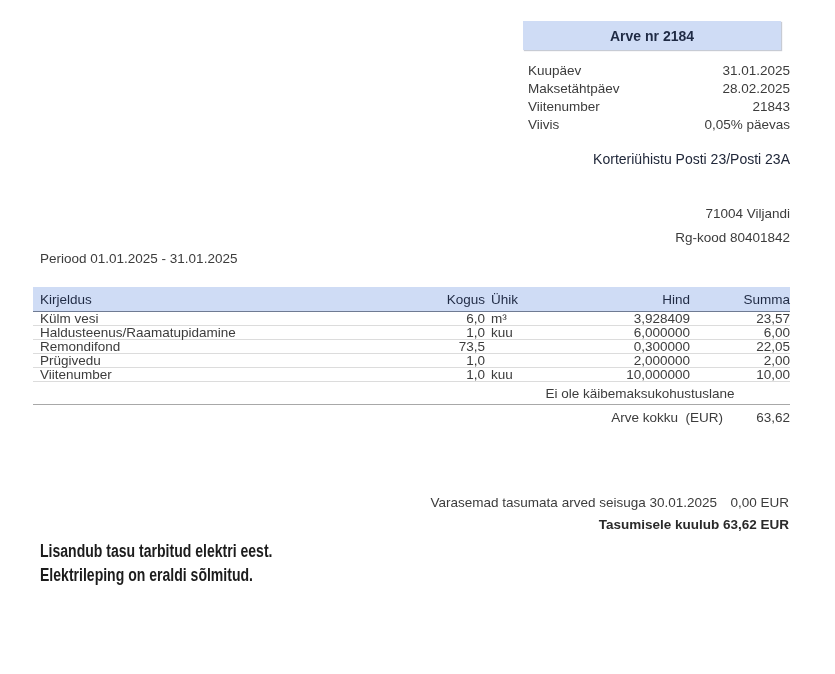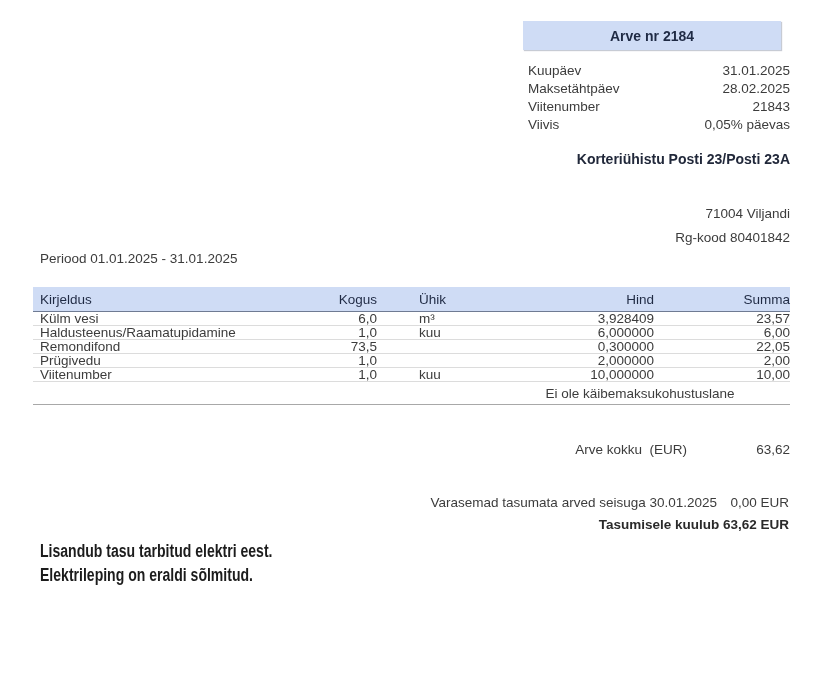--- a/index.html
+++ b/index.html
@@ -17,42 +17,42 @@
     position: absolute; left: 523px; top: 21px;
     width: 258px; height: 29px;
     display: flex; align-items: center; justify-content: center;
     font-weight: 700; font-size: 14px; color: #1f2a44;
     box-shadow: 1px 1px 1px rgba(130,140,160,0.45);
   }
   .meta { position: absolute; left: 528px; top: 62px; width: 262px; }
   .meta-row { display: flex; justify-content: space-between; line-height: 18px; }
   .company {
     position: absolute; top: 151px; right: 45px;
-    font-weight: 700; font-size: 14px; color: #21283a;
+    font-weight: 400; font-size: 14px; color: #21283a;
   }
   .address { position: absolute; top: 202px; right: 45px; text-align: right; line-height: 24px; margin-left: 26px; }
   .period { position: absolute; left: 40px; top: 251px; }
   .invoice-table { position: absolute; left: 33px; top: 287px; width: 757px; }
   .t-head, .t-row, .vat-row, .total-row {
     display: flex; align-items: center;
-    box-sizing: border-box; width: 757px; padding-left: 7px; gap: 36px;
+    box-sizing: border-box; width: 757px; padding-left: 7px;
   }
   .t-head {
     height: 25px; color: #1f2a44;
     border-bottom: 1px solid #6f7b93;
   }
   .t-row { height: 14px; border-bottom: 1px solid #dcdcdc; }
   .c-desc  { flex: 1; text-align: left; white-space: nowrap; }
   .c-kogus { width: 60px; text-align: right; }
   .c-yhik  { width: 55px; text-align: left; margin-left: 6px; }
   .c-hind  { width: 144px; text-align: right; }
   .c-summa { width: 100px; text-align: right; }
   .vat-row { height: 23px; border-bottom: 1px solid #a8a8a8; justify-content: flex-end; }
   .vat-note { width: 300px; text-align: center; }
-  .total-row { height: 24px; justify-content: flex-end; margin-top: 32px; }
+  .total-row { height: 24px; justify-content: flex-end; }
   .total-label { white-space: pre; }
   .total-value { width: 67px; text-align: right; }
   .prev-row { position: absolute; top: 495px; right: 46px; display: flex; }
   .prev-value { width: 72px; text-align: right; }
   .due-row { position: absolute; top: 517px; right: 46px; font-weight: 700; color: #2a2a2a; }
   .due-row .due-value { }
   .footer {
     position: absolute; left: 40px; top: 539px;
     font-size: 18px; font-weight: 700; line-height: 24px; color: #1c1c1c;
     transform: scaleX(0.78); transform-origin: 0 0;

